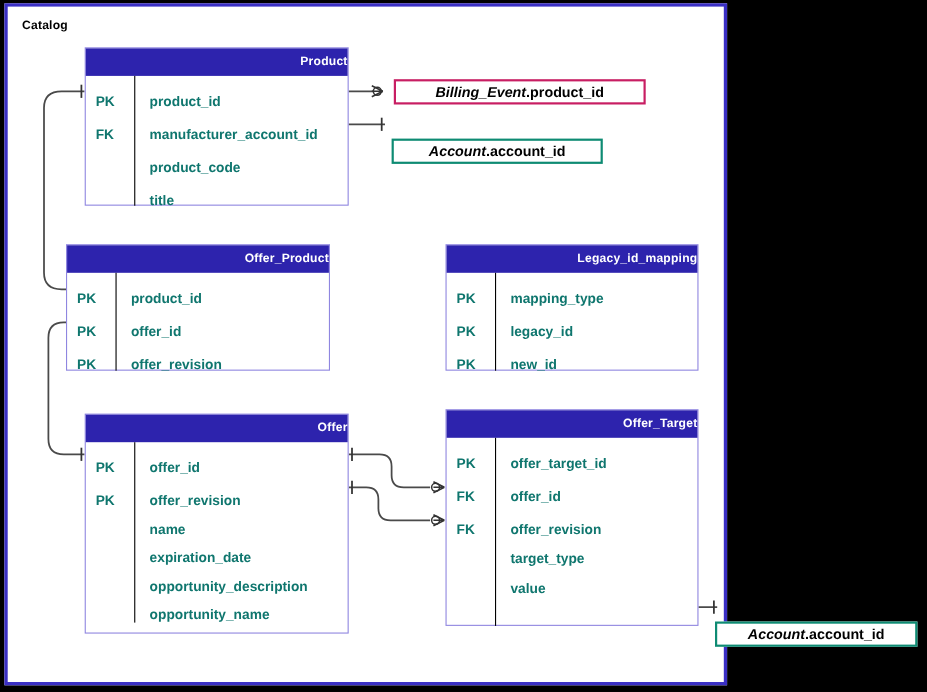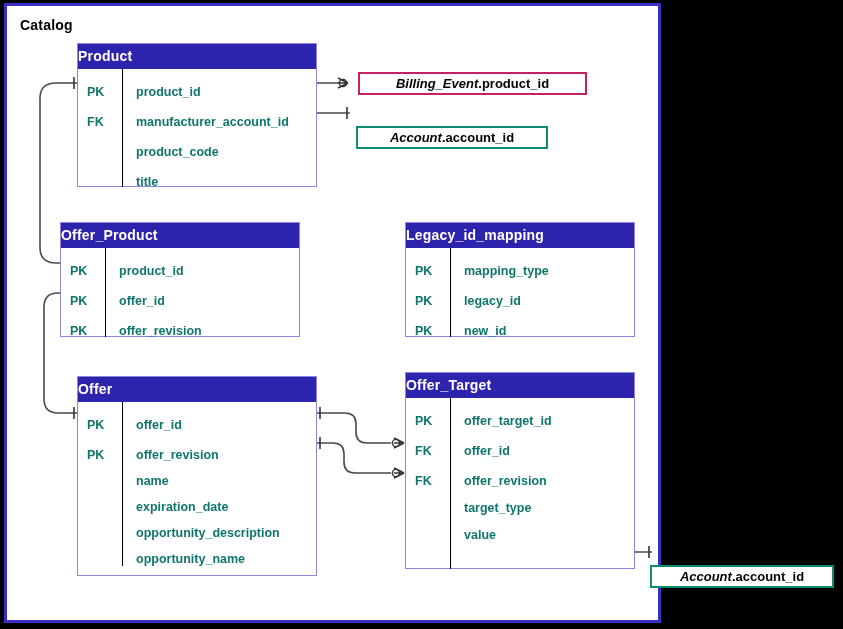--- a/index.html
+++ b/index.html
@@ -23,21 +23,21 @@
     width: 657px;
     height: 620px;
     background: #ffffff;
     border: 3px solid #3a2fc4;
     box-sizing: border-box;
   }
   #catalog-title {
     position: absolute;
     left: 13px;
     top: 11px;
-    font-size: 14px;
+    font-size: 11px;
     font-weight: bold;
     color: #000000;
     letter-spacing: 0.2px;
   }
 
   
   #connector-layer {
     position: absolute;
     left: 0;
     top: 0;
@@ -49,23 +49,23 @@
   
   .entity {
     position: absolute;
     background: #ffffff;
     border: 1px solid #8f86e0;
     box-sizing: border-box;
   }
   .entity-header {
     background: #2d23ad;
     color: #ffffff;
-    font-size: 14px;
-    font-weight: bold;
-    text-align: left;
+    font-size: 11px;
+    font-weight: bold;
+    text-align: right;
     line-height: 25px;
     height: 25px;
     letter-spacing: 0.2px;
   }
   .entity-body {
     position: relative;
   }
   .key-rail {
     position: absolute;
     left: 0;

